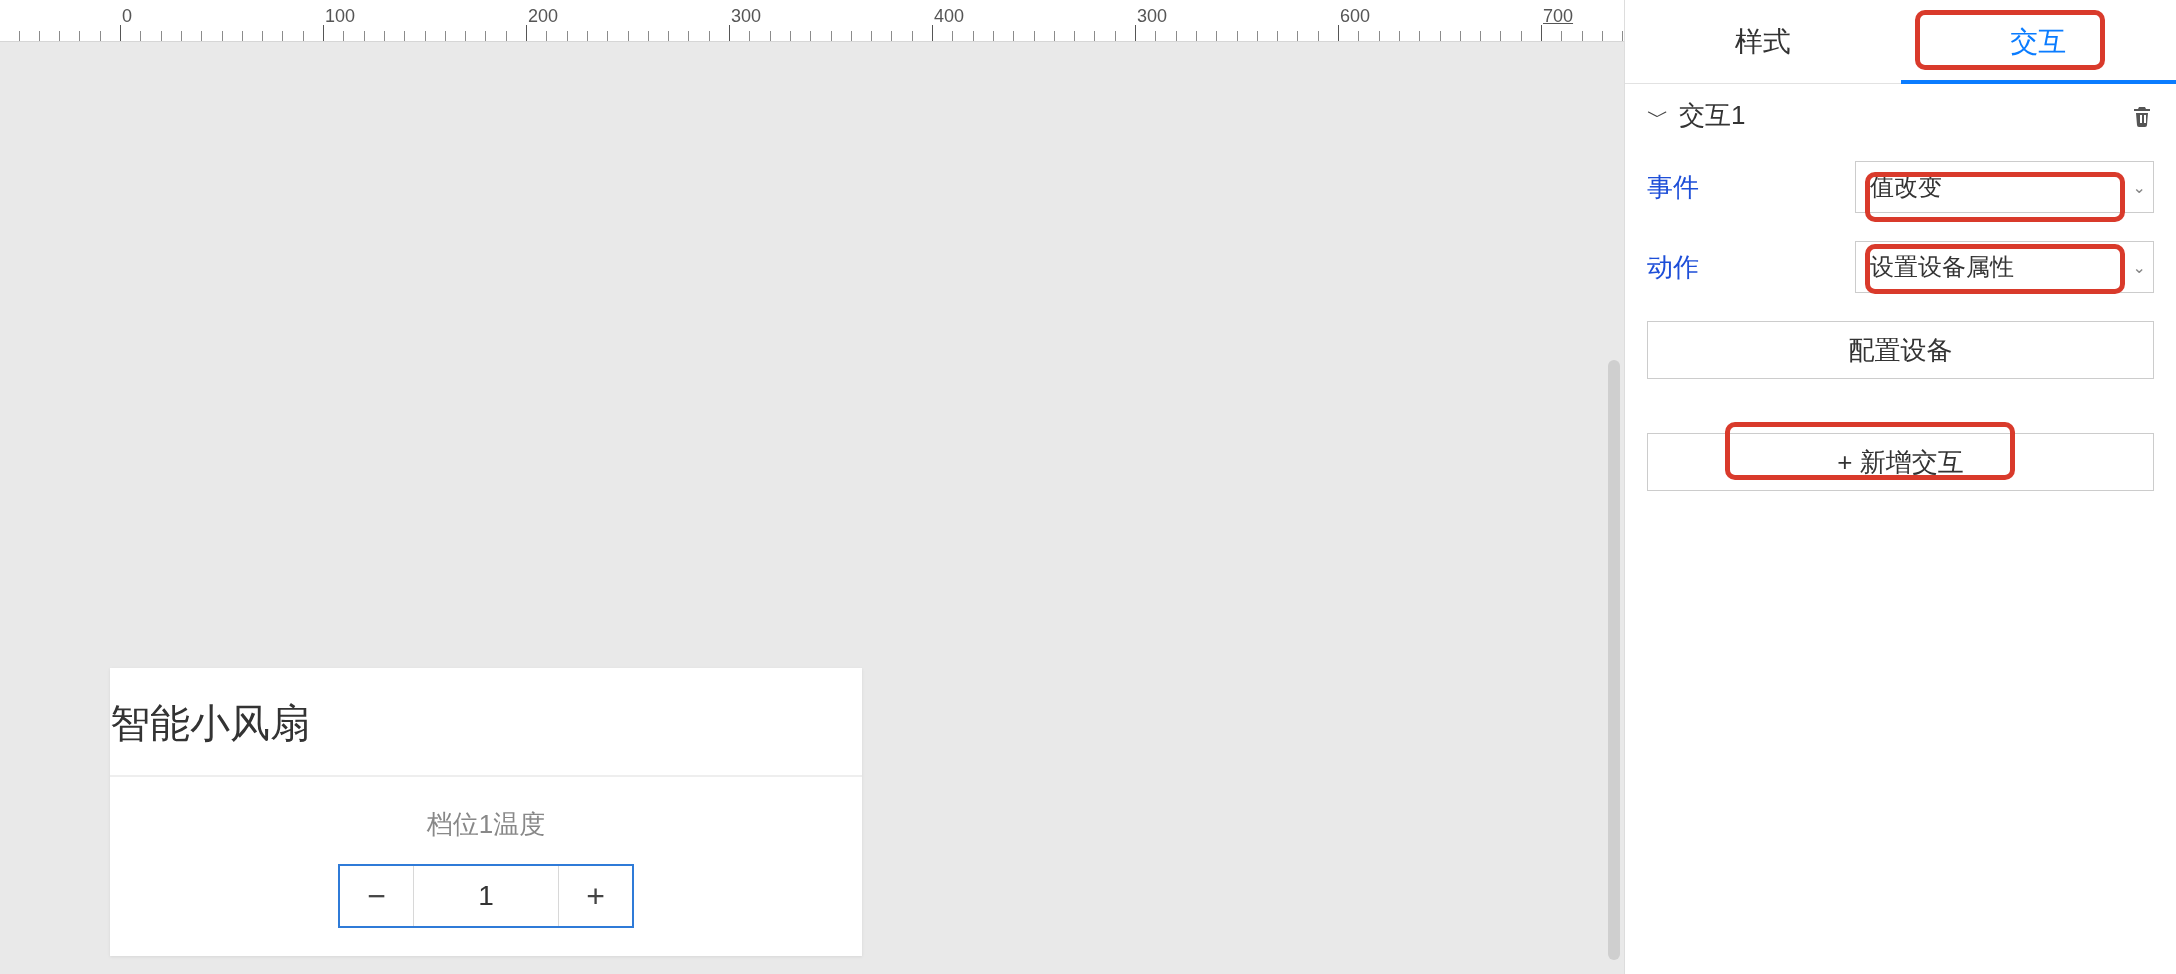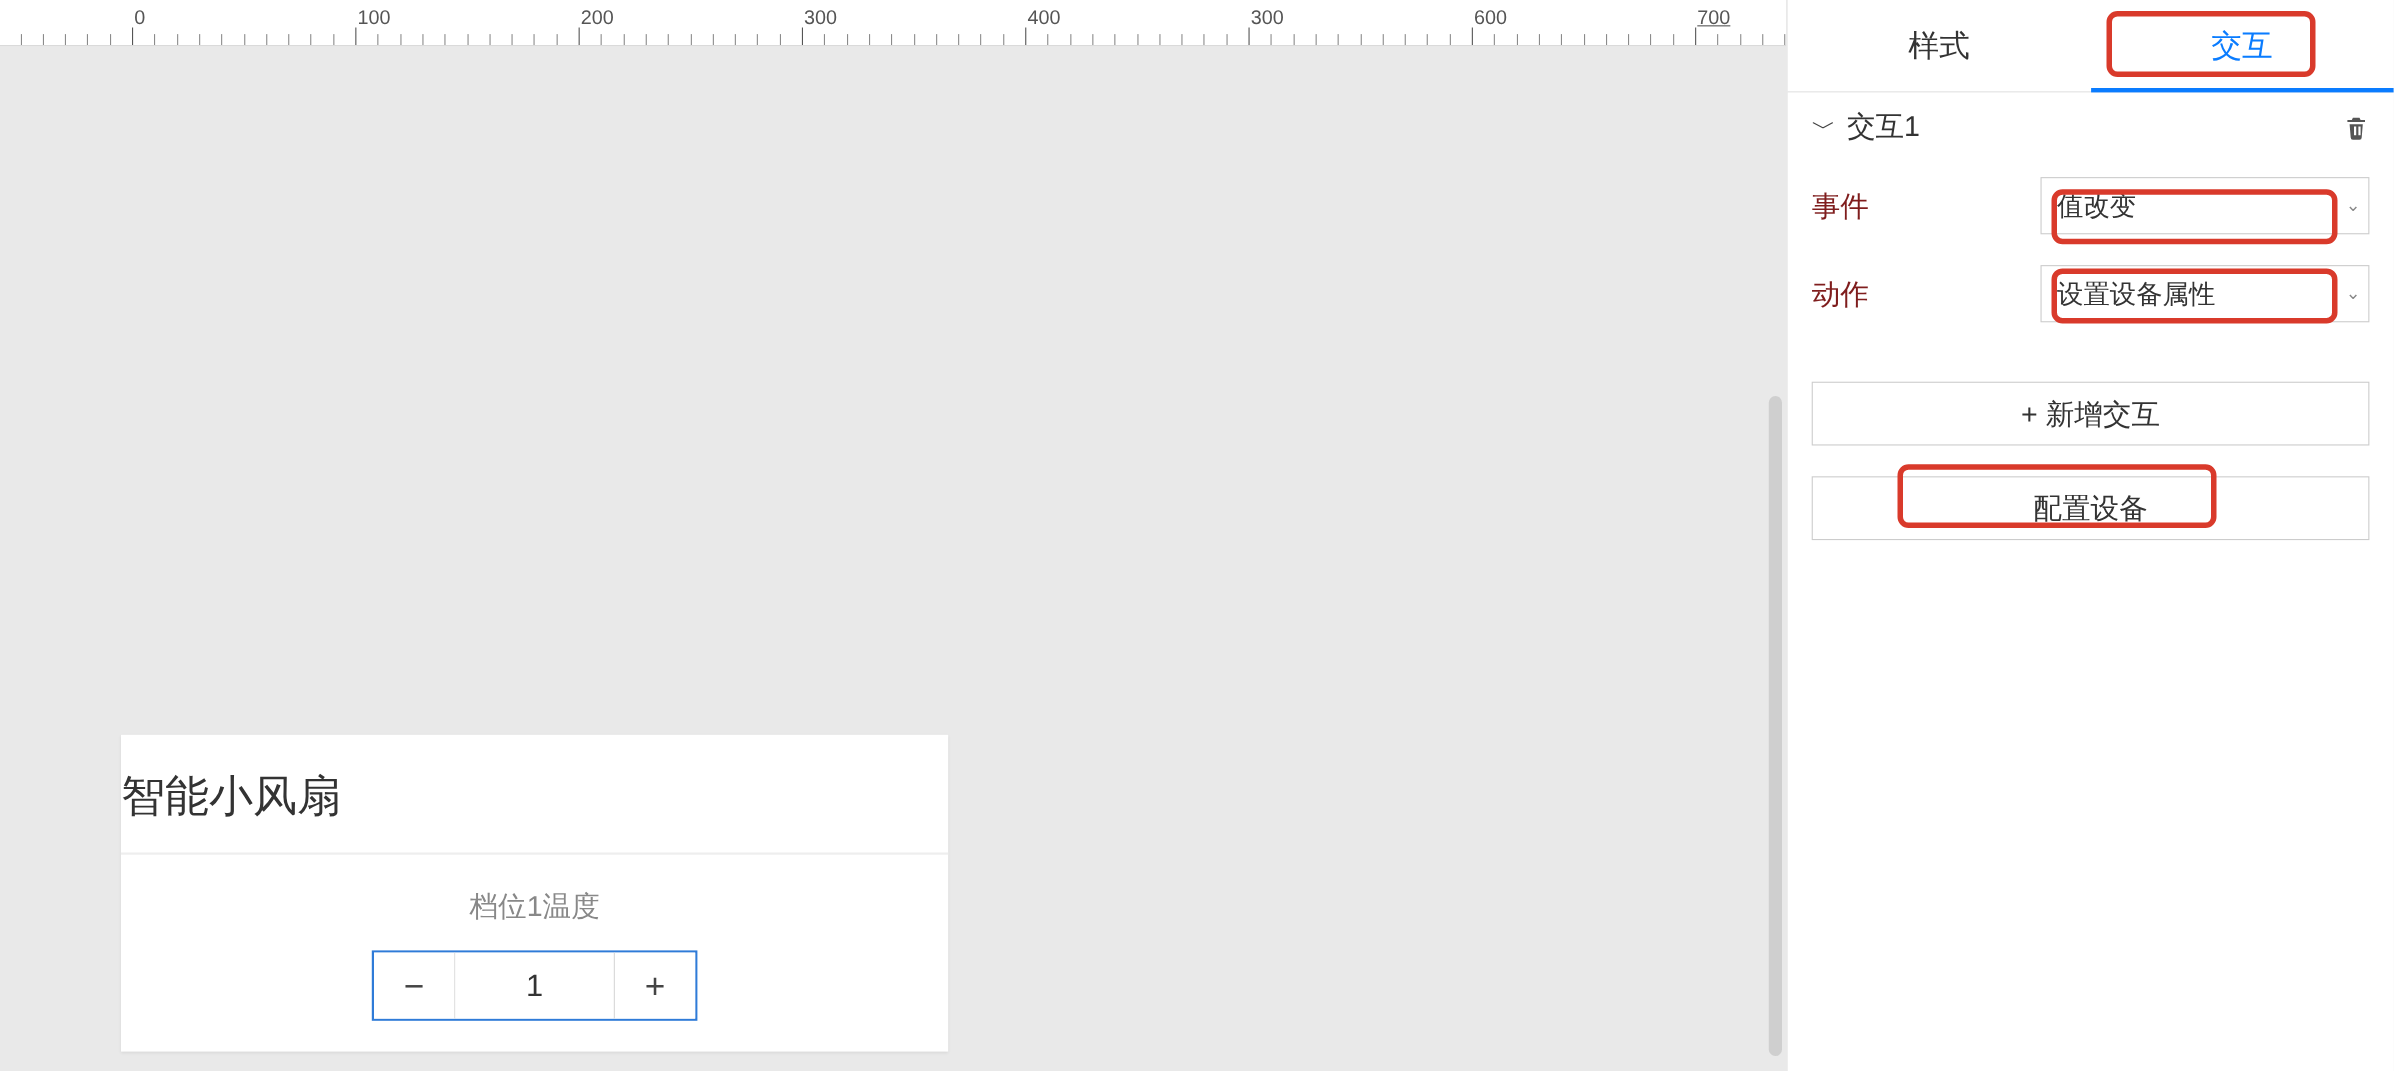--- a/index.html
+++ b/index.html
@@ -159,21 +159,21 @@
 
   .form-row {
     display: flex;
     align-items: center;
     padding: 14px 22px;
     gap: 18px;
   }
   .form-label {
     width: 190px;
     font-size: 26px;
-    color: #7f1d1d;
+    color: #1d4ed8;
   }
   .select-wrap {
     flex: 1;
     position: relative;
   }
   .select-box {
     width: 100%;
     height: 52px;
     border: 1px solid #ccc;
     padding: 0 40px 0 14px;
@@ -350,20 +350,20 @@
   </div>
 
   <div class="form-row">
     <div class="form-label">动作</div>
     <div class="select-wrap">
       <div class="select-box">设置设备属性</div>
       <span class="select-caret">⌄</span>
     </div>
   </div>
 
+  <div class="wide-btn">配置设备</div>
   <div class="wide-btn add">+ 新增交互</div>
-  <div class="wide-btn">配置设备</div>
 
   <div class="redbox" style="left:290px; top:10px; width:190px; height:60px;"></div>
   <div class="redbox" style="left:240px; top:172px; width:260px; height:50px;"></div>
   <div class="redbox" style="left:240px; top:244px; width:260px; height:50px;"></div>
   <div class="redbox" style="left:100px; top:422px; width:290px; height:58px;"></div>
 </div>
 
 </body></html>

